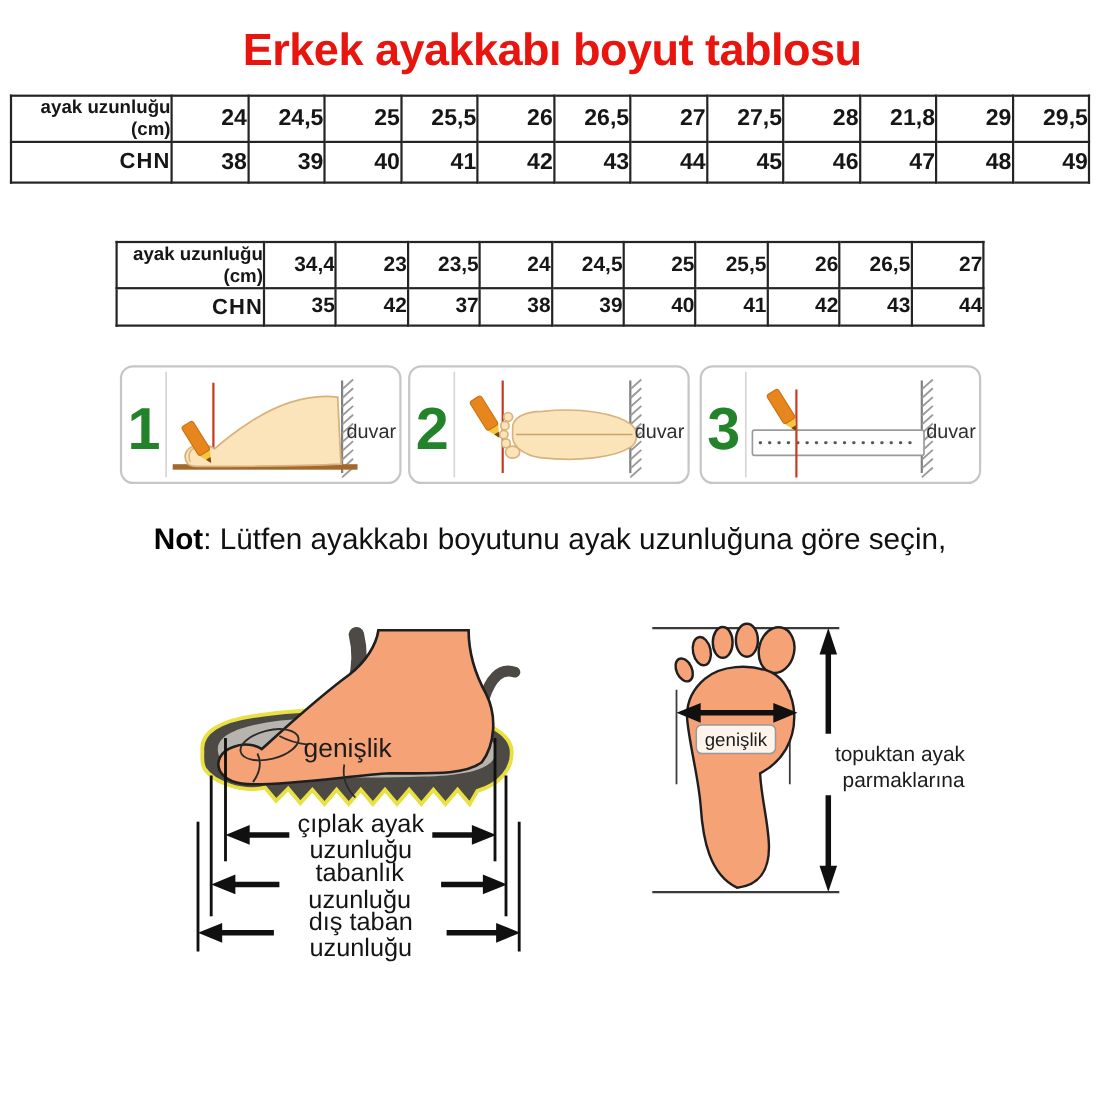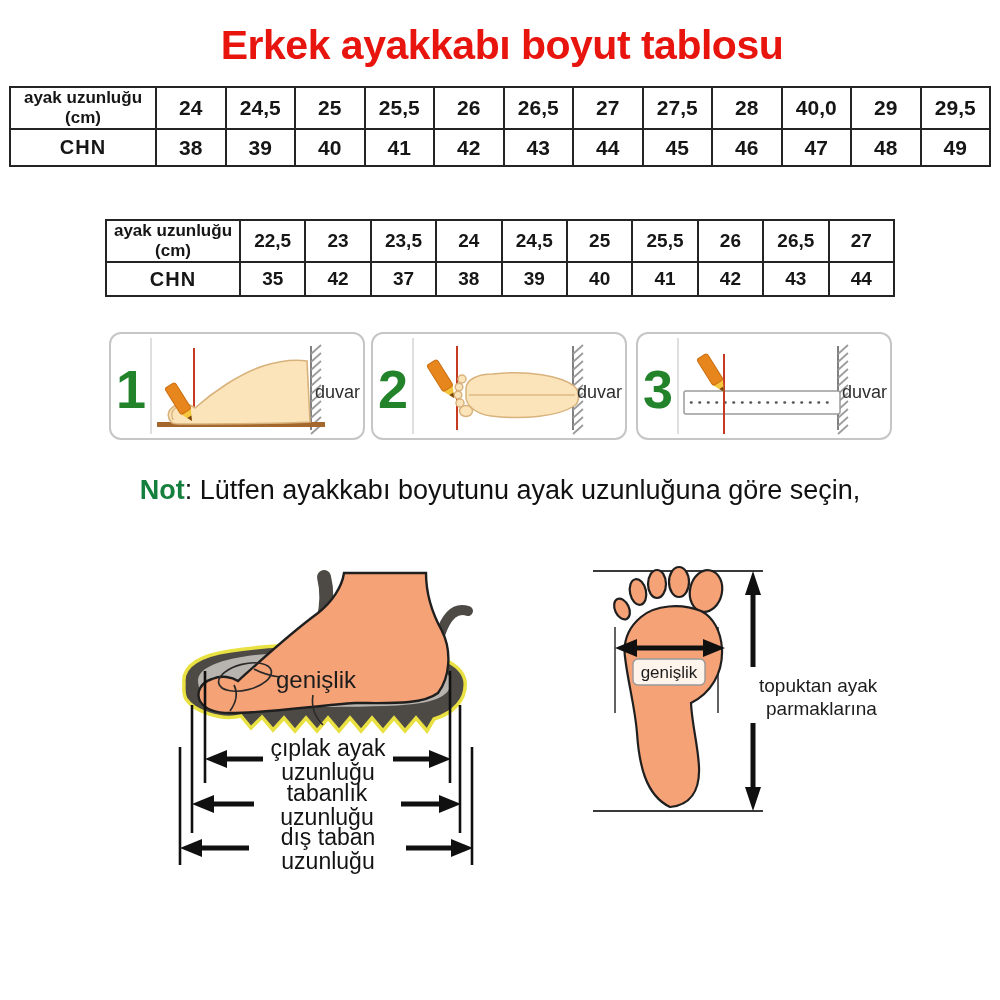--- a/index.html
+++ b/index.html
@@ -8,21 +8,21 @@
   .abs{position:absolute;}
 
   
   .title{position:absolute;left:0;width:1000px;text-align:center;margin:2px;
          color:#e8140e;font-weight:800;letter-spacing:-0.5px;}
   .title-men{top:20px;font-size:41px;}
   .title-women{top:166px;font-size:34px;}
 
   
   .size-table{position:absolute;border-collapse:collapse;table-layout:fixed;background:#fff;}
-  .size-table th,.size-table td{border:2px solid #242424;text-align:center;vertical-align:middle;
+  .size-table th,.size-table td{border:2px solid #242424;text-align:right;vertical-align:middle;
        font-weight:bold;color:#161616;padding:0;overflow:hidden;}
   .men-table{left:9px;top:86px;width:982px;}
   .men-table tr{height:37px;}
   .men-table col{width:146px;}
   .men-table td{font-size:21px;}
   .women-table{left:105px;top:219px;width:790px;}
   .women-table tr{height:34px;}
   .women-table col{width:134px;}
   .women-table td{font-size:19px;}
   .row-hdr{font-size:17px;}
@@ -31,21 +31,21 @@
   
   .step-box{position:absolute;top:332px;width:256px;height:108px;box-sizing:border-box;
             border:2px solid #c6c6c6;border-radius:12px;background:#fff;}
   #step1{left:109px;} #step2{left:371px;} #step3{left:636px;}
   svg text{font-family:"Liberation Sans",sans-serif;}
   .step-num{font-weight:bold;}
 
   
   .note{position:absolute;top:476px;left:0;width:1000px;text-align:center;
         font-size:27px;line-height:29px;color:#111;}
-  .note-label{color:#15803d;font-weight:bold;}
+  .note-label{color:#000000;font-weight:bold;}
 </style>
 </head>
 <body>
 
 <div class="page">
 
   <svg width="0" height="0" style="position:absolute">
     <defs>
       <g id="pencil-def">
         <polygon points="0,0 -6,-12 6,-12" fill="#f4c63e"></polygon>
@@ -70,21 +70,21 @@
         <th class="row-hdr">ayak uzunluğu (cm)</th>
       <td>24</td>
           <td>24,5</td>
           <td>25</td>
           <td>25,5</td>
           <td>26</td>
           <td>26,5</td>
           <td>27</td>
           <td>27,5</td>
           <td>28</td>
-          <td>40,0</td>
+          <td>21,8</td>
           <td>29</td>
           <td>29,5</td>
         </tr>
       <tr>
         <th class="row-hdr-chn">CHN</th>
       <td>38</td>
           <td>39</td>
           <td>40</td>
           <td>41</td>
           <td>42</td>
@@ -100,21 +100,21 @@
   </table>
 
 
   <table class="size-table women-table">
     <colgroup>
         <col>
       </colgroup>
     <tbody>
       <tr>
         <th class="row-hdr">ayak uzunluğu (cm)</th>
-      <td>22,5</td>
+      <td>34,4</td>
           <td>23</td>
           <td>23,5</td>
           <td>24</td>
           <td>24,5</td>
           <td>25</td>
           <td>25,5</td>
           <td>26</td>
           <td>26,5</td>
           <td>27</td>
         </tr>

